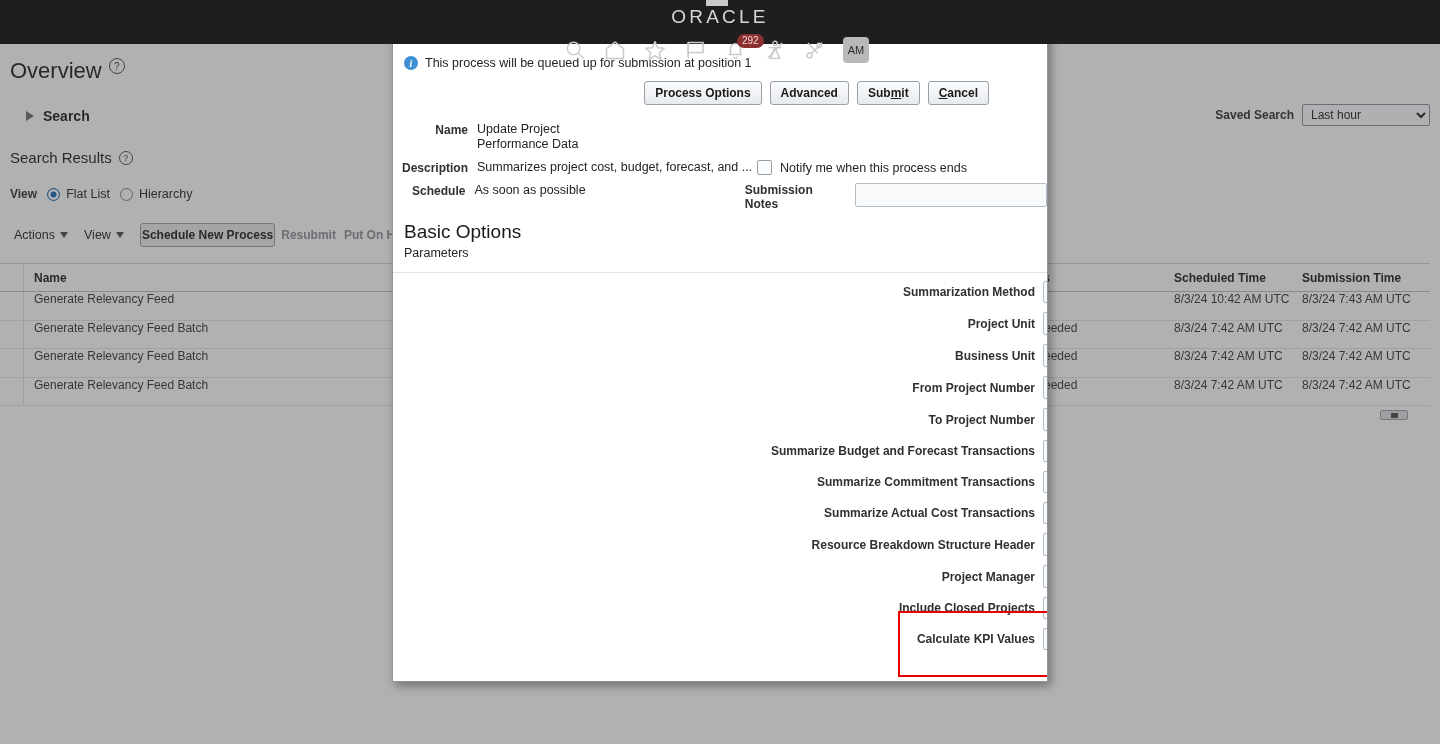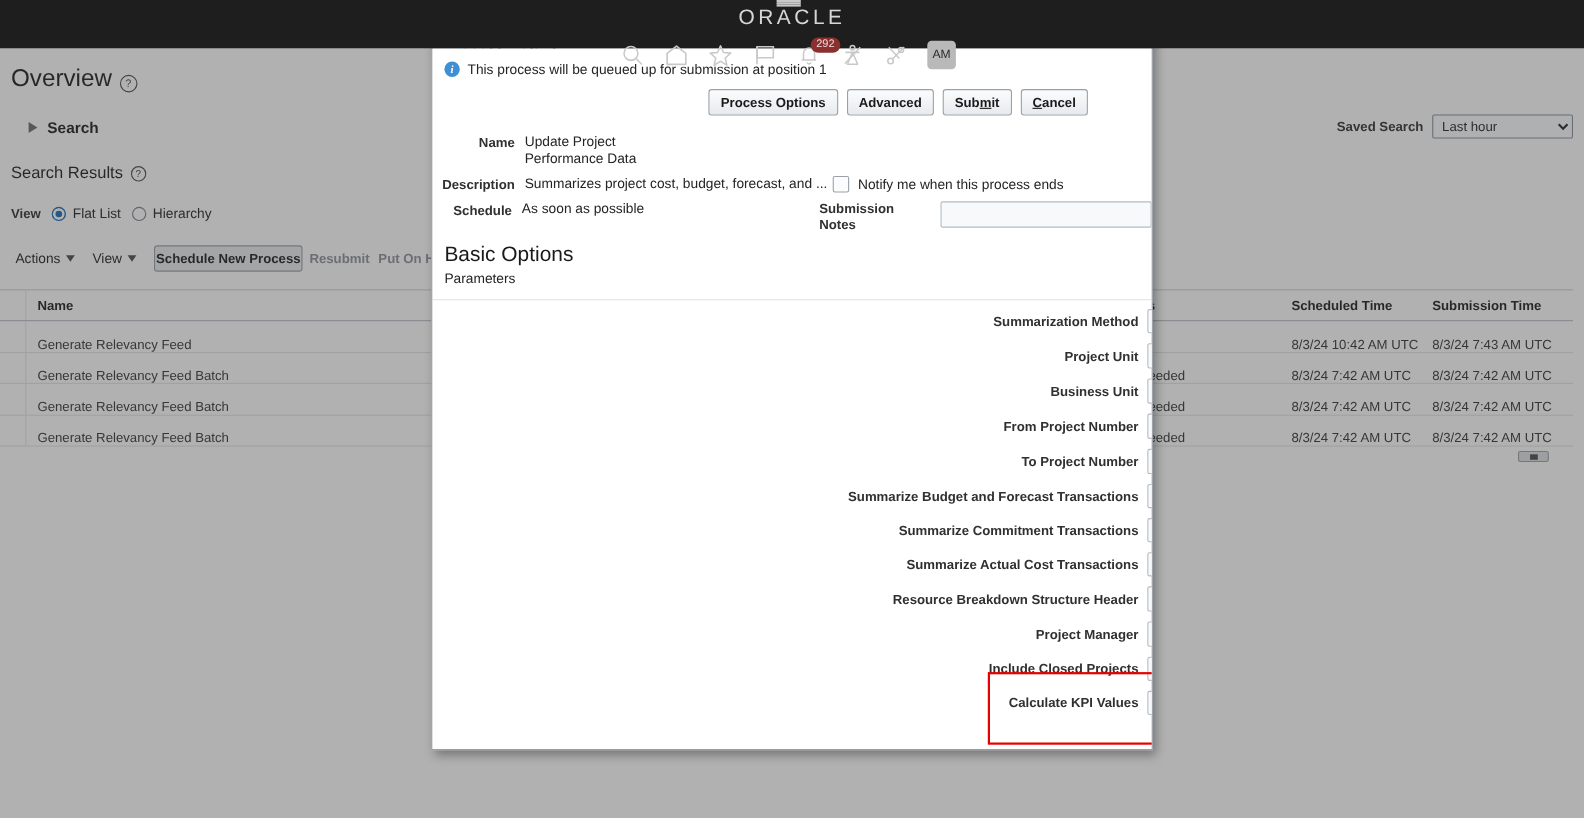--- a/index.html
+++ b/index.html
@@ -63,21 +63,21 @@
   }
 
   
   .page-bg {
     position: absolute; top: 44px; left: 0;
     width: 1440px; height: 700px;
     background: #ffffff;
     z-index: 1;
   }
   .page-inner { padding: 14px 0 0 0; position: relative; height: 100%; }
-  .page-title-row { display: flex; align-items: flex-end; padding-left: 10px; }
+  .page-title-row { display: flex; align-items: flex-start; padding-left: 10px; }
   .page-title {
     font-size: 22px; color: #1a1a1a; font-weight: 400;
   }
   .help-circle {
     display: inline-flex; align-items: center; justify-content: center;
     width: 16px; height: 16px; border: 1.3px solid #4a4a4a;
     border-radius: 50%; font-size: 10px; color: #4a4a4a;
     margin-left: 7px; cursor: pointer;
   }
   .help-circle.sm { width: 14px; height: 14px; font-size: 9px; }
@@ -167,21 +167,21 @@
   }
 
   
   .tbl { margin-top: 16px; width: 1430px; border-top: 1px solid #cfd3d8; }
   .tbl-head {
     display: flex; align-items: center;
     height: 28px;
     border-bottom: 1px solid #b9bec5;
   }
   .tbl-row {
-    display: flex; align-items: flex-end;
+    display: flex; align-items: flex-start;
     height: 28.5px;
     border-bottom: 1px solid #e2e5e9;
   }
   .c-sel { width: 24px; border-right: 1px solid #e2e5e9; height: 100%; }
   .c-name { width: 1000px; padding-left: 10px; }
   .c-status { width: 150px; padding-left: 8px; }
   .c-sched { width: 128px; }
   .c-sub { width: 128px; }
   .th { font-size: 12px; font-weight: bold; color: #1a1a1a; }
   .td { font-size: 12px; color: #333; }

